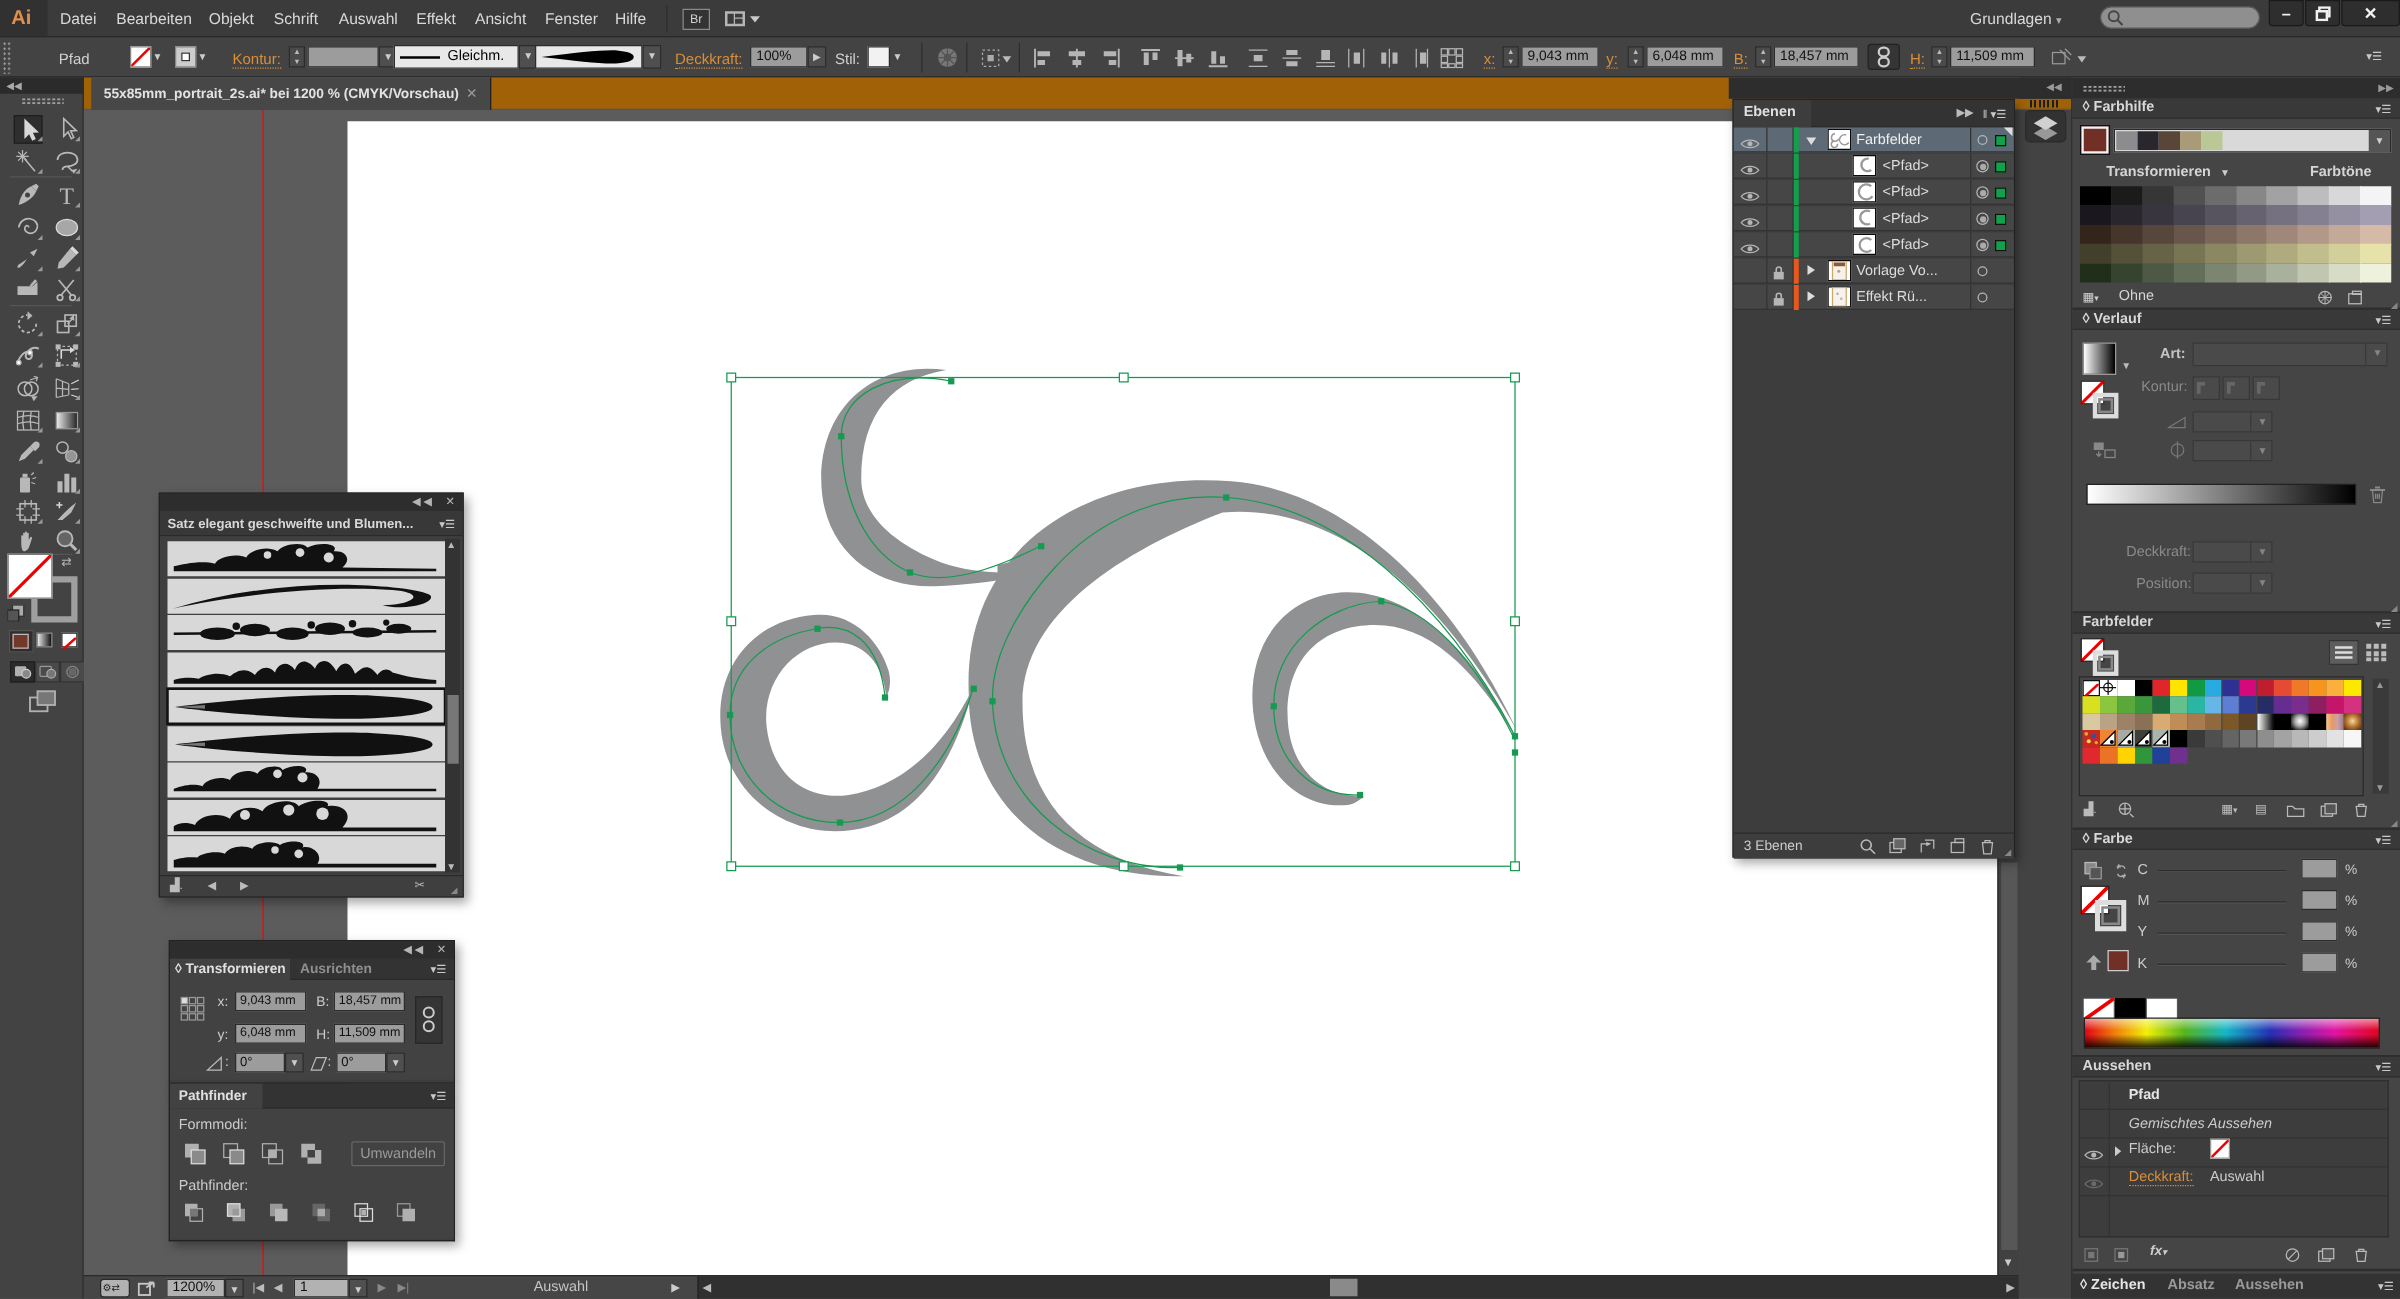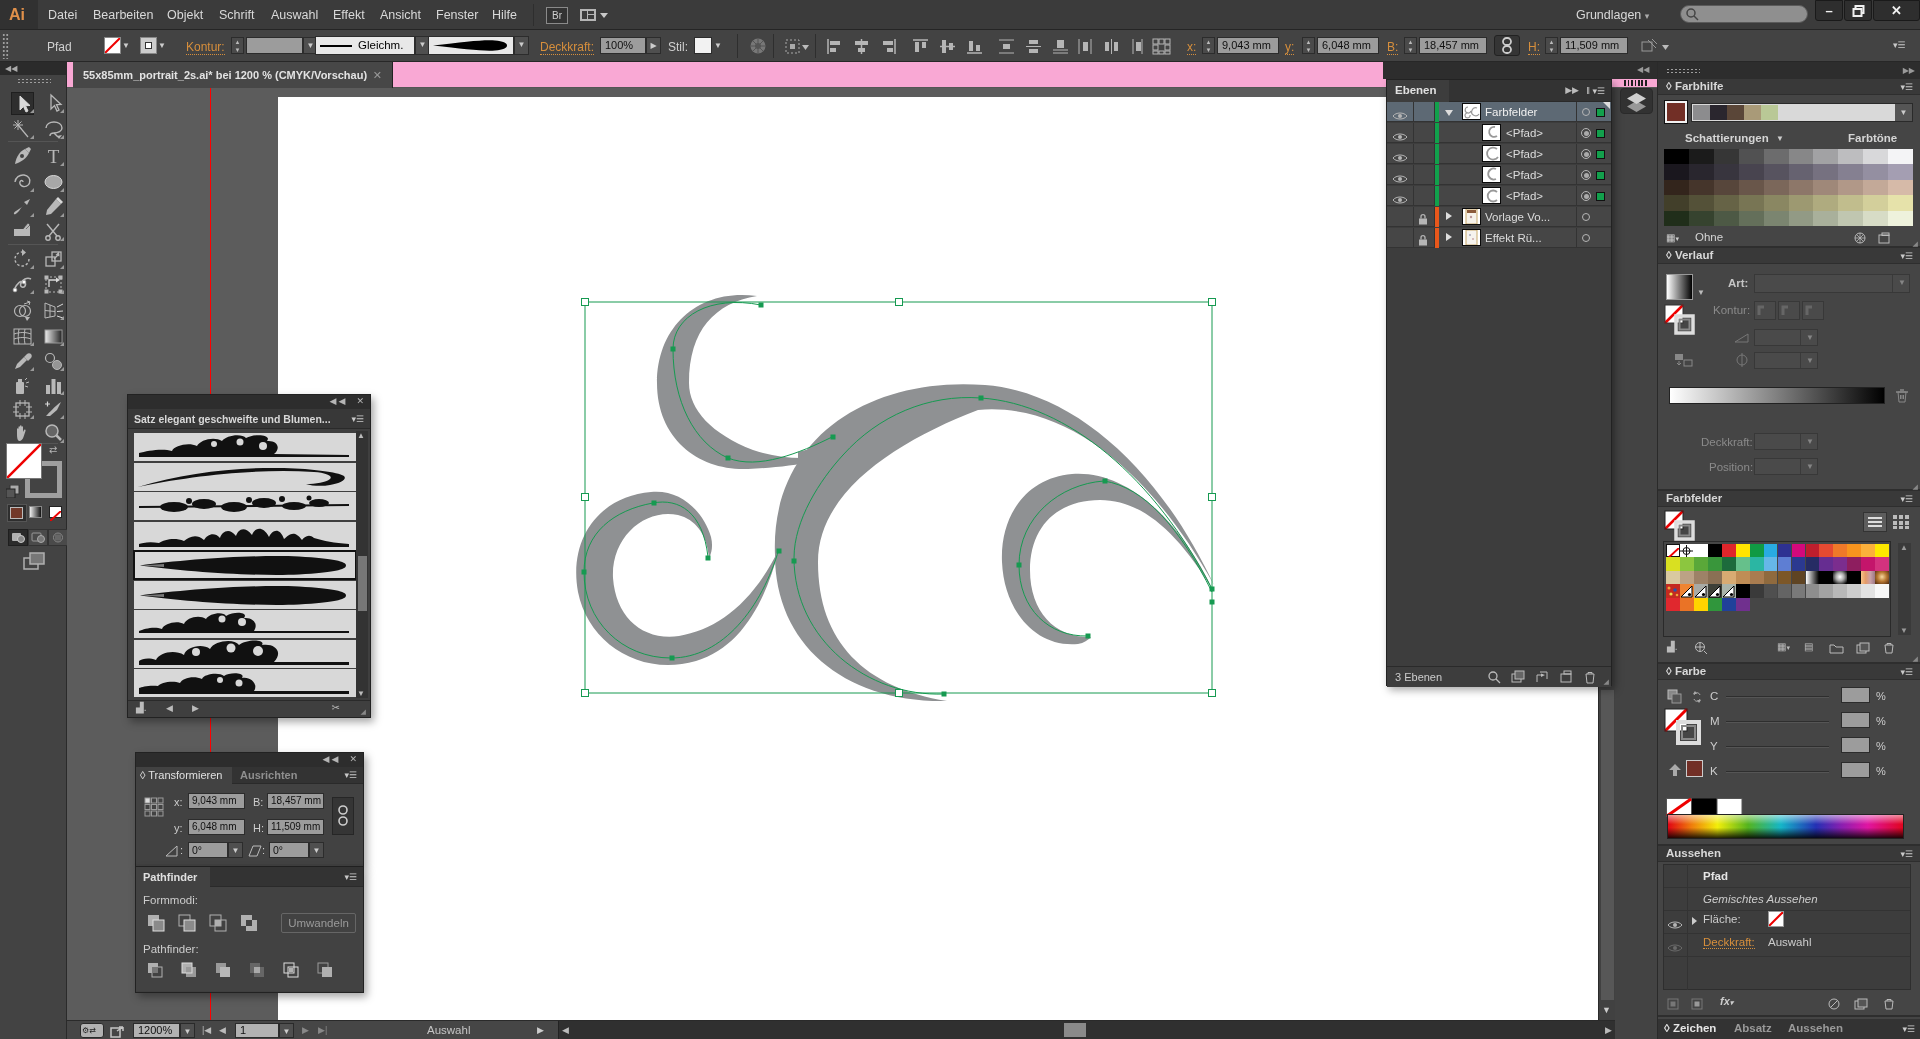--- a/index.html
+++ b/index.html
@@ -19,21 +19,21 @@
 #ctrlbar { left:0; top:30px; width:1920px; height:32px; background:#434343; border-bottom:1px solid #272727; }
 .clabel { top:40px; font-size:12px; color:#d0d0d0; }
 .olabel { top:40px; font-size:12px; color:#d78f3c; border-bottom:1px dotted #d78f3c; }
 .cfield { top:37px; height:17px; background:#9c9c9c; border:1px solid #2c2c2c; color:#111;
   font-size:11px; line-height:15px; padding-left:4px; white-space:nowrap; overflow:hidden; }
 .spin { top:37px; width:13px; height:17px; background:#4a4a4a; border:1px solid #2c2c2c; color:#bbb;
   font-size:6px; text-align:center; line-height:8px; }
 .ddbtn { top:37px; width:15px; height:17px; background:#4f4f4f; border:1px solid #2c2c2c; color:#ccc;
   font-size:8px; text-align:center; line-height:16px; }
 .csep { top:34px; width:1px; height:24px; background:#2e2e2e; }
-#tabstrip { left:67px; top:62px; width:1853px; height:26px; background:#f9a8d4; border-bottom:1px solid #555; }
+#tabstrip { left:67px; top:62px; width:1853px; height:26px; background:#a16207; border-bottom:1px solid #555; }
 #doctab { left:6px; top:0; width:320px; height:26px; background:#474747; border-right:1px solid #222;
   color:#e3e3e3; font-size:11px; font-weight:bold; line-height:26px; padding-left:10px; }
 #toolbar { left:0; top:62px; width:67px; height:977px; background:#434343; border-right:1px solid #2a2a2a; }
 #toolbar-top { left:0; top:62px; width:67px; height:13px; background:#2b2b2b; color:#aaa; font-size:8px;
   line-height:13px; padding-left:5px; }
 .tool { width:23px; height:23px; }
 .tsep { left:8px; width:50px; height:1px; background:#555; }
 #canvas { left:67px; top:88px; width:1531px; height:932px; background:#5c5c5c; overflow:hidden; }
 #artboard { left:211px; top:9px; width:1321px; height:923px; background:#ffffff; }
 #redguide { left:143px; top:0; width:1px; height:932px; background:#ff0000; }
@@ -598,21 +598,21 @@
         <span style="position:absolute;right:30px;top:1px;color:#bbb;font-size:10px">✂</span>
         <span style="position:absolute;right:4px;bottom:1px;color:#888;font-size:7px">◢</span>
       </div>
 </div>
     <div class="abs fpanel" style="left:135px;top:752px;width:229px;height:115px">
 <div class="ptitlebar">
         <span class="ptbtns">◀◀&nbsp;&nbsp;✕</span>
       </div>
 <div style="position:relative;height:17px;background:#333;border-bottom:1px solid #2a2a2a">
         <div style="position:absolute;left:0px;top:0px;width:96px;height:17px;background:#424242"></div>
-        <span style="position:absolute;left:4px;top:2px;color:#e0e0e0;font-size:11px;font-weight:normal">◊ Transformieren</span>
+        <span style="position:absolute;left:4px;top:2px;color:#e0e0e0;font-size:11px;font-weight:bold">◊ Transformieren</span>
         <span style="position:absolute;left:104px;top:2px;color:#8f8f8f;font-size:11px;font-weight:bold">Ausrichten</span>
         <span class="pmenuicon" style="right:6px;top:3px">▾☰</span>
       </div>
 <div style="position:relative;height:80px;background:#424242">
 <svg style="position:absolute;left:7px;top:12px" width="22" height="22">
           <g fill="none" stroke="#9a9a9a">
             <rect x="2" y="2" width="5" height="5" fill="#ddd"></rect>
             <rect x="8.5" y="2" width="5" height="5"></rect>
             <rect x="15" y="2" width="5" height="5"></rect>
             <rect x="2" y="8.5" width="5" height="5"></rect>
@@ -883,21 +883,21 @@
 <div style="position:relative;height:153px">
 <div style="position:absolute;left:7px;top:6px;width:22px;height:22px;background:#722f26;border:2px solid #f2f2f2;outline:1px solid #111"></div>
 <div style="position:absolute;left:33px;top:8px;width:222px;height:19px;background:#d9d9d9;border:1px solid #2a2a2a">
             <div style="position:absolute;left:1px;top:1px;width:17px;height:15px;background:#8c8c8e"></div>
             <div style="position:absolute;left:18px;top:1px;width:17px;height:15px;background:#2a262e"></div>
             <div style="position:absolute;left:35px;top:1px;width:17px;height:15px;background:#5a4638"></div>
             <div style="position:absolute;left:52px;top:1px;width:17px;height:15px;background:#a99a78"></div>
             <div style="position:absolute;left:69px;top:1px;width:17px;height:15px;background:#b9c896"></div>
             <div style="position:absolute;right:0px;top:0px;width:17px;height:17px;background:#555;color:#ccc;font-size:8px;text-align:center;line-height:17px">▼</div>
           </div>
-<span style="position:absolute;left:27px;top:37px;color:#d5d5d5;font-size:11.5px;font-weight:bold">Schattierungen</span>
+<span style="position:absolute;left:27px;top:37px;color:#d5d5d5;font-size:11.5px;font-weight:bold">Transformieren</span>
 <span style="position:absolute;left:118px;top:39px;color:#ccc;font-size:8px">▼</span>
 <span style="position:absolute;left:190px;top:37px;color:#d5d5d5;font-size:11.5px;font-weight:bold">Farbtöne</span>
 <div style="position:absolute;left:6.0px;top:54.0px;width:25.4px;height:15.9px;background:#000000"></div>
 <div style="position:absolute;left:30.9px;top:54.0px;width:25.4px;height:15.9px;background:#1b1b1b"></div>
 <div style="position:absolute;left:55.8px;top:54.0px;width:25.4px;height:15.9px;background:#363636"></div>
 <div style="position:absolute;left:80.7px;top:54.0px;width:25.4px;height:15.9px;background:#515152"></div>
 <div style="position:absolute;left:105.6px;top:54.0px;width:25.4px;height:15.9px;background:#6c6c6d"></div>
 <div style="position:absolute;left:130.5px;top:54.0px;width:25.4px;height:15.9px;background:#878788"></div>
 <div style="position:absolute;left:155.4px;top:54.0px;width:25.4px;height:15.9px;background:#a2a2a4"></div>
 <div style="position:absolute;left:180.3px;top:54.0px;width:25.4px;height:15.9px;background:#bdbdbf"></div>

